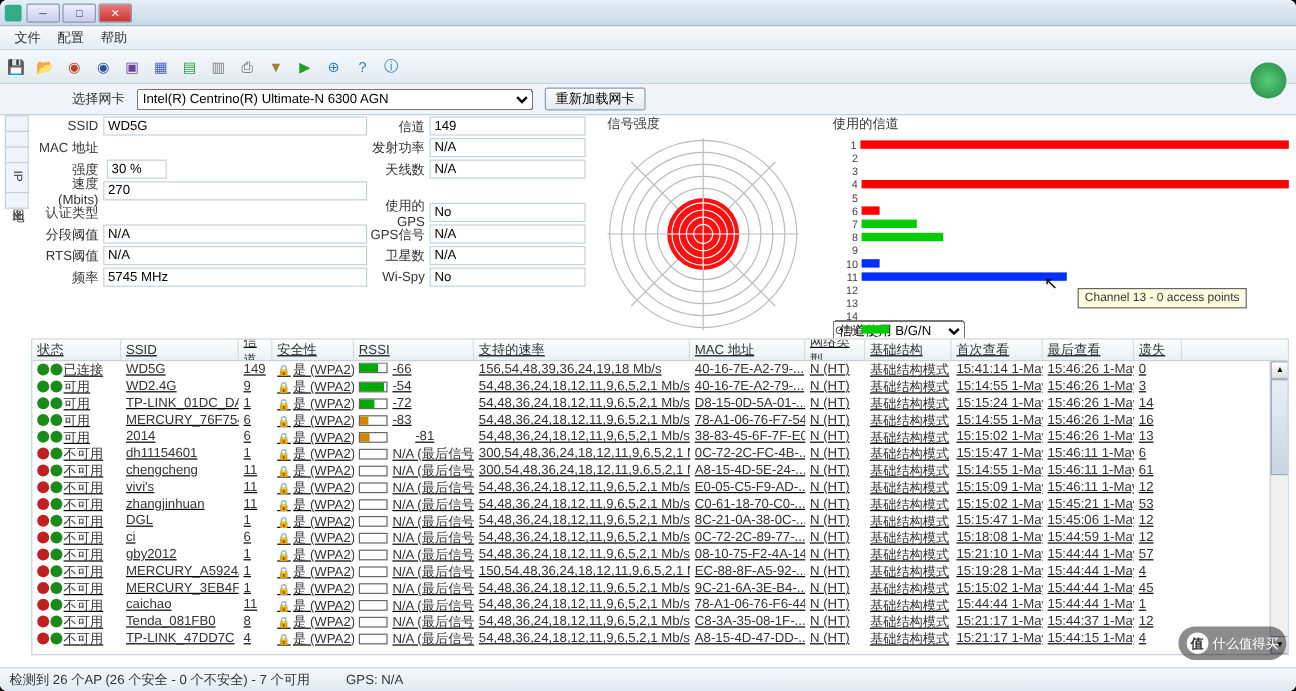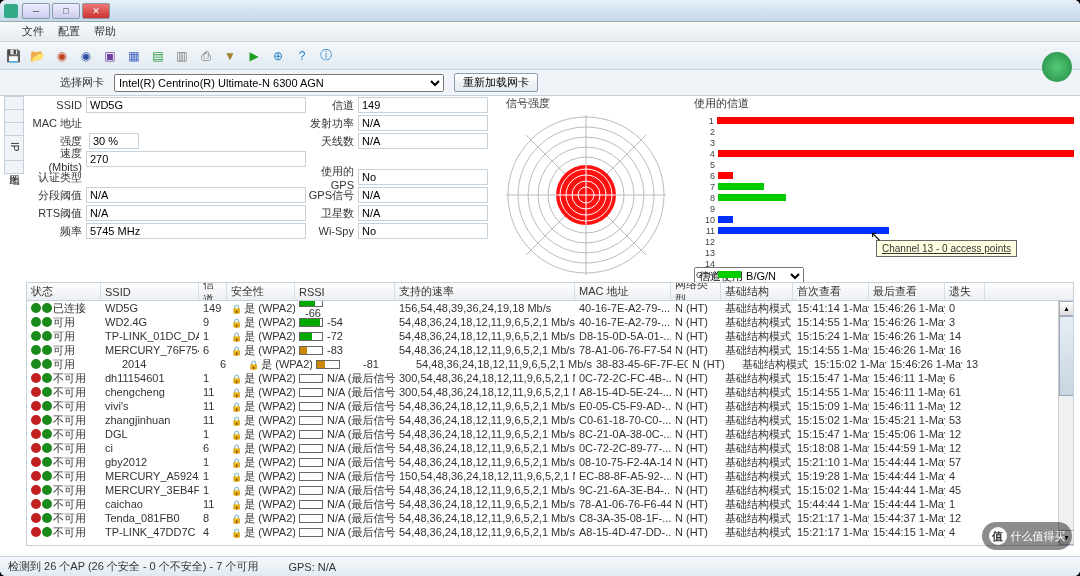--- a/index.html
+++ b/index.html
@@ -4,21 +4,21 @@
 <style>
 * { margin:0; padding:0; box-sizing:border-box; font-family:"Microsoft YaHei",Tahoma,sans-serif; font-size:11px; }
 body { background:#000; width:1080px; height:576px; overflow:hidden; position:relative; }
 .window { position:absolute; left:0; top:0; width:1080px; height:576px; background:#fff; border-radius:6px; overflow:hidden; }
 .titlebar { height:22px; background:linear-gradient(#e6eff7,#c5d9ea); display:flex; align-items:center; padding:0 4px; border-bottom:1px solid #9aa; }
 .titlebar .ticon { width:14px; height:14px; background:#3a8; border-radius:2px; margin-right:4px; }
 .titlebar .ttext { flex:1; color:#333; }
 .winbtns { display:flex; gap:2px; }
 .winbtn { width:28px; height:16px; background:linear-gradient(#eef,#cce); border:1px solid #89a; border-radius:2px; display:flex; align-items:center; justify-content:center; font-size:9px; color:#334; }
 .winbtn.close { background:linear-gradient(#e77,#c33); color:#fff; }
-.menubar { height:20px; background:linear-gradient(#f7f9fb,#e5ecf2); display:flex; align-items:center; padding:0 22px; gap:14px; color:#333; border-bottom:1px solid #c5d1db; }
+.menubar { height:20px; background:linear-gradient(#f7f9fb,#e5ecf2); display:flex; align-items:center; padding:0 12px; gap:14px; color:#333; border-bottom:1px solid #c5d1db; }
 .toolbar { height:28px; background:linear-gradient(#f5f8fb,#e1eaf1); display:flex; align-items:center; padding:0 4px; gap:4px; border-bottom:1px solid #c5d1db; }
 .tbtn { width:20px; height:20px; border-radius:3px; display:flex; align-items:center; justify-content:center; font-size:12px; }
 .selectorRow { height:26px; background:#f0f4f8; display:flex; align-items:center; padding:0 8px 0 60px; gap:10px; border-bottom:1px solid #c5d1db; }
 .selectorRow label { color:#333; }
 .selectorRow select { width:330px; height:18px; font-size:11px; }
 .btn { height:19px; padding:0 8px; background:linear-gradient(#fefefe,#e4e9ee); border:1px solid #8a9eb0; border-radius:2px; font-size:11px; }
 .globe { position:absolute; right:8px; top:52px; width:30px; height:30px; background:radial-gradient(#5c7,#284); border-radius:50%; }
 .main { position:absolute; left:26px; top:96px; right:6px; height:180px; display:flex; gap:18px; }
 .sidetabs { position:absolute; left:4px; top:96px; width:20px; display:flex; flex-direction:column; }
 .sidetab { writing-mode:vertical-rl; padding:6px 2px; background:#f0f4f8; border:1px solid #c5d1db; font-size:10px; color:#333; margin-bottom:-1px; }
@@ -31,21 +31,21 @@
 .radarBox { width:170px; }
 .sectTitle { color:#333; margin-bottom:4px; }
 .radar { width:160px; height:160px; position:relative; }
 .radar svg { width:160px; height:160px; }
 .chanBox { flex:1; }
 .chan { position:relative; height:150px; }
 .chanRow { display:flex; align-items:center; height:11px; }
 .chanRow .cl { width:24px; text-align:right; font-size:9px; color:#444; padding-right:3px; }
 .chanRow .cb { height:7px; }
 .tooltip { position:absolute; background:#ffffe1; border:1px solid #666; padding:2px 5px; font-size:10px; color:#333; }
-.table { position:absolute; left:26px; right:6px; top:282px; bottom:30px; border:1px solid #c5d1db; overflow:hidden; background:#fff; }
+.table { position:absolute; left:26px; right:6px; top:282px; bottom:30px; border:1px solid #c5d1db; overflow:hidden; background:#fff;text-decoration:underline; }
 .thead { display:flex; height:18px; background:linear-gradient(#fdfdfd,#eceff3); border-bottom:1px solid #c5d1db; }
 .th { border-right:1px solid #d6dde3; padding:0 4px; display:flex; align-items:center; color:#333; overflow:hidden; }
 .tbody { overflow-y:auto; height:calc(100% - 18px); }
 .tr { display:flex; height:14px; align-items:center; }
 .td { padding:0 4px; display:flex; align-items:center; overflow:hidden; white-space:nowrap; color:#333; }
 .statusdot { width:10px; height:10px; border-radius:50%; margin-right:1px; }
 .lock { color:#d4a017; font-size:9px; margin-right:2px; }
 .rssibar { width:24px; height:9px; border:1px solid #666; margin-right:4px; position:relative; background:#fff; }
 .rssibar .fill { height:100%; }
 .scrollbar { position:absolute; right:0; top:18px; bottom:0; width:15px; background:#f0f0f0; border-left:1px solid #ccc; }
@@ -257,21 +257,21 @@
           </div>
           <div class="chanRow">
             <div class="cl">OTH</div>
             <div class="cb" style="width: 6%; background: rgb(0, 204, 0);"></div>
           </div>
         </div>
       <select style="width:110px;height:18px;margin-top:2px;font-size:11px;"><option id="chanOpt">信道使用 B/G/N</option></select>
     </div>
   </div>
 
-  <div class="tooltip" style="left:876px;top:240px;text-decoration:underline;">Channel 13 - 0 access points</div>
+  <div class="tooltip" style="left:898px;top:240px;">Channel 13 - 0 access points</div>
   <span class="cursor">↖</span>
 
   <div class="table">
     <div class="thead" id="thead">
         <div class="th" style="width: 74px;">状态</div>
         <div class="th" style="width: 98px;">SSID</div>
         <div class="th" style="width: 28px;">信道</div>
         <div class="th" style="width: 68px;">安全性</div>
         <div class="th" style="width: 100px;">RSSI</div>
         <div class="th" style="width: 180px;">支持的速率</div>
@@ -290,21 +290,21 @@
               <div class="statusdot" style="background: rgb(26, 138, 26); opacity: 1;"></div>
               <span>已连接</span>
             </div>
           </div>
           <div class="td" style="width: 98px;">WD5G</div>
           <div class="td" style="width: 28px;">149</div>
           <div class="td" style="width: 68px;">
             <span><span class="lock">🔒</span>是 (WPA2)</span>
           </div>
           <div class="td" style="width: 100px;">
-            <div style="display: flex; align-items: center; flex-direction: column;">
+            <div style="display: flex; align-items: flex-start;">
               <div class="rssibar">
                 <div class="fill" style="width: 68%; background: rgb(0, 170, 0);"></div>
               </div>
               <span>-66</span>
             </div>
           </div>
           <div class="td" style="width: 180px;">156,54,48,39,36,24,19,18 Mb/s</div>
           <div class="td" style="width: 96px;">40-16-7E-A2-79-...</div>
           <div class="td" style="width: 50px;">N (HT)</div>
           <div class="td" style="width: 72px;">基础结构模式</div>
@@ -400,21 +400,21 @@
           <div class="td" style="width: 40px;">16</div>
         </div>
         <div class="tr">
           <div class="td" style="width: 74px;">
             <div style="display: flex; align-items: center;">
               <div class="statusdot" style="background: rgb(26, 138, 26);"></div>
               <div class="statusdot" style="background: rgb(26, 138, 26); opacity: 1;"></div>
               <span>可用</span>
             </div>
           </div>
-          <div class="td" style="width: 98px; margin-left: 17px;">2014</div>
+          <div class="td" style="width: 98px;">2014</div>
           <div class="td" style="width: 28px;">6</div>
           <div class="td" style="width: 68px;">
             <span><span class="lock">🔒</span>是 (WPA2)</span>
           </div>
           <div class="td" style="width: 100px;">
             <div style="display: flex; align-items: center; gap: 19px;">
               <div class="rssibar">
                 <div class="fill" style="width: 38%; background: rgb(204, 136, 0);"></div>
               </div>
               <span>-81</span>

